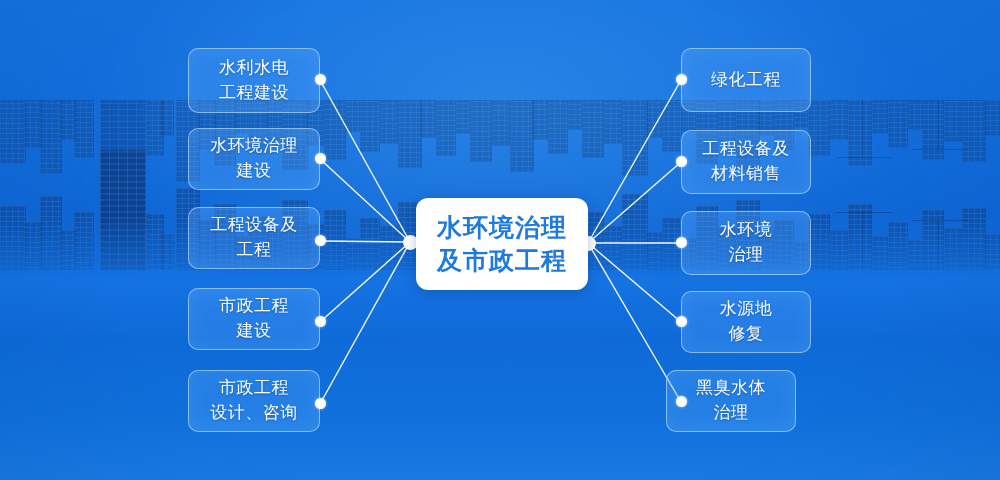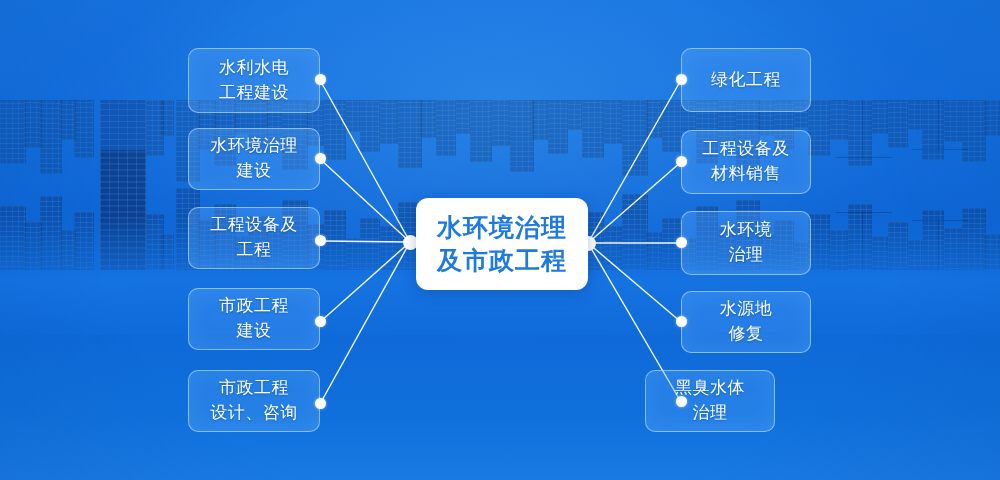--- a/index.html
+++ b/index.html
@@ -325,19 +325,19 @@
 治理</span>
   </div>
   <div class="dot" style="left:676px; top:237px;"></div>
 
   <div class="node" style="left:681px; top:291px; width:130px; height:62px;">
     <span>水源地
 修复</span>
   </div>
   <div class="dot" style="left:676px; top:316px;"></div>
 
-  <div class="node" style="left:645px; top:370px; width:130px; height:62px;">
+  <div class="node" style="left:666px; top:370px; width:130px; height:62px;">
     <span>黑臭水体
 治理</span>
   </div>
   <div class="dot" style="left:676px; top:396px;"></div>
 
 </div>
 
 </body></html>

